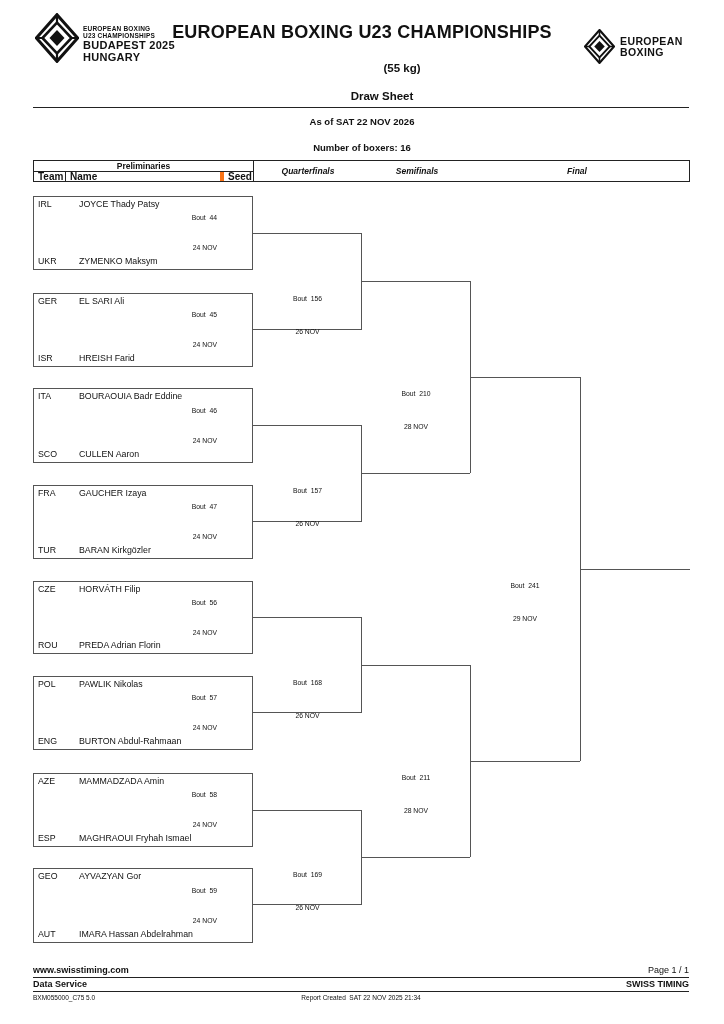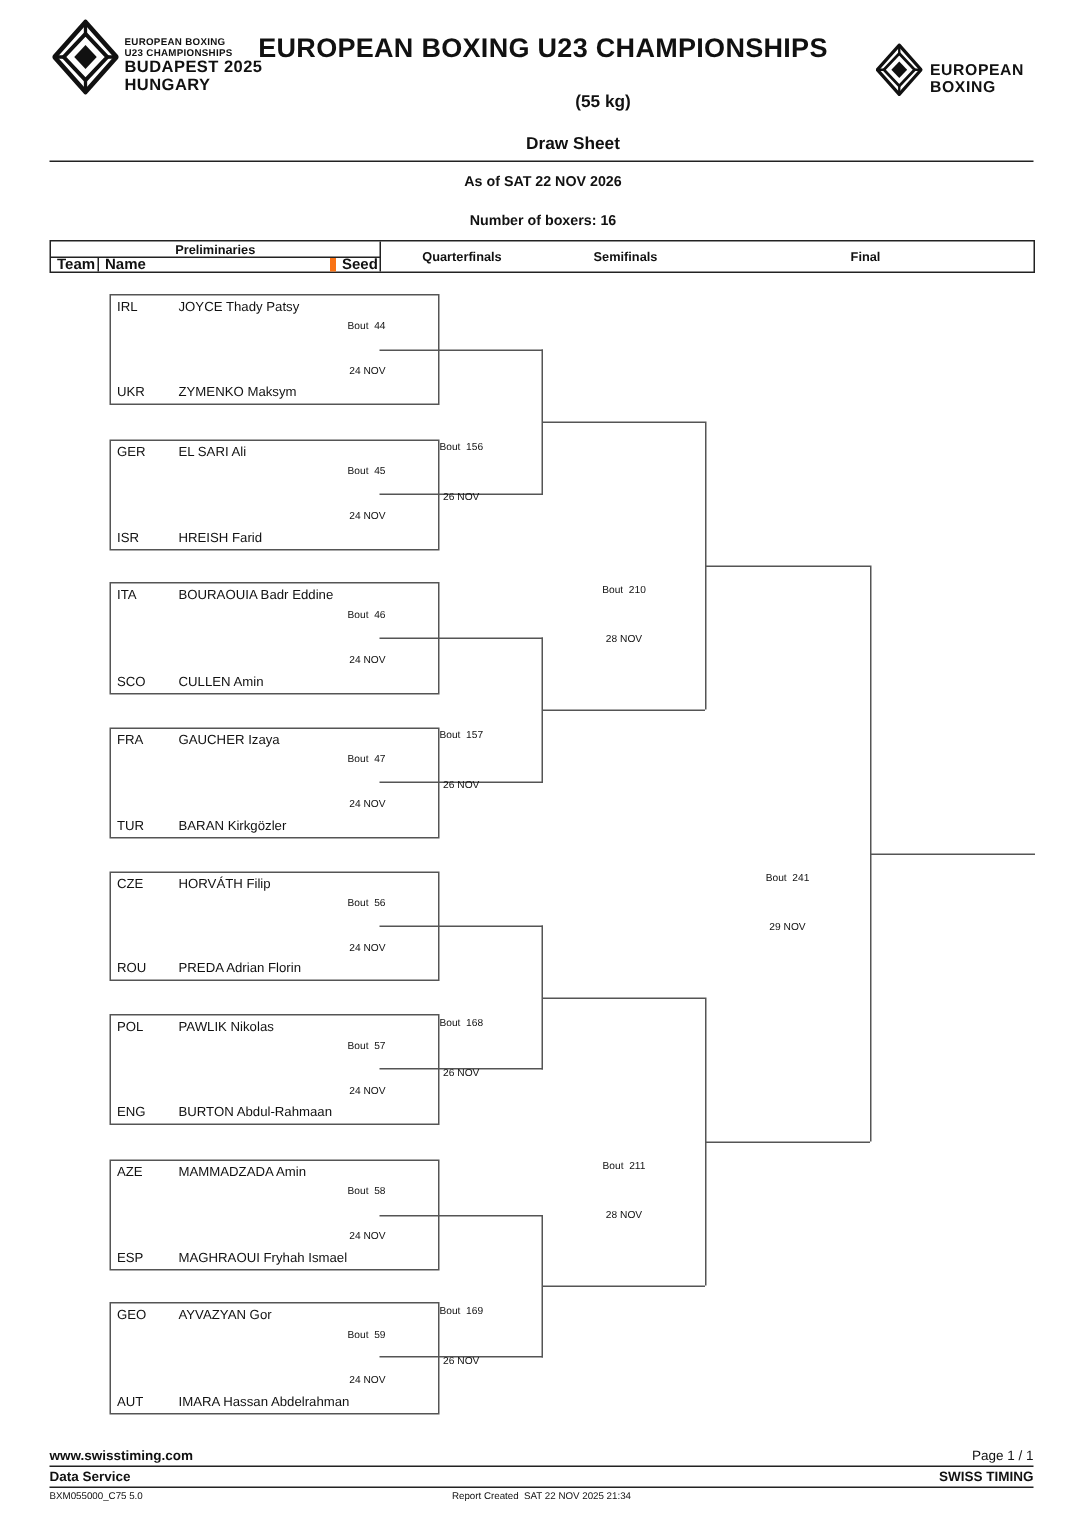--- a/index.html
+++ b/index.html
@@ -17,39 +17,39 @@
   .nboxers{top:142px;font-size:9.5px;}
   .rule{left:33px;width:656px;border-top:1px solid #222;height:0;}
   .rule-title{top:107px;}
 
   
   .logoL{left:35px;top:13px;display:flex;gap:4px;align-items:flex-end;}
   .logoL svg{width:44px;height:50px;}
   .logoLtxt{padding-top:3px;line-height:7px;}
   .logoLtxt .s{font-size:6.5px;font-weight:bold;letter-spacing:.2px;}
   .logoLtxt .m{font-size:11px;font-weight:bold;line-height:12px;letter-spacing:.3px;}
-  .logoR{left:584px;top:29px;display:flex;gap:5px;align-items:flex-end;}
+  .logoR{left:584px;top:29px;display:flex;gap:5px;align-items:center;}
   .logoR svg{width:31px;height:35px;}
   .logoRtxt{font-size:10.5px;font-weight:bold;line-height:11px;letter-spacing:.4px;}
 
   
   .htable{left:33px;top:160px;width:655px;height:20px;border:1.5px solid #222;}
   .prelimcell{position:absolute;left:0;top:0;width:219px;height:9.5px;
               border-right:1px solid #222;border-bottom:1px solid #222;
               text-align:center;font-weight:bold;font-size:8.5px;line-height:10px;}
   .subrow{position:absolute;left:0;top:10.5px;width:219px;height:9.5px;border-right:1px solid #222;}
   .subcell{position:absolute;top:0;height:100%;font-weight:bold;font-size:10px;line-height:10px;padding-left:4px;box-sizing:border-box;}
   .c-team{left:0;width:32px;border-right:1px solid #222;}
   .c-name{left:32px;width:158px;border-right:4px solid #f97316;}
   .c-seed{left:190px;width:29px;}
-  .rhead{position:absolute;top:0;height:20px;line-height:20px;font-weight:bold;font-size:8.5px;transform:translateX(-50%);}
+  .rhead{position:absolute;top:0;height:20px;line-height:20px;font-weight:bold;font-size:8.5px;transform:translateX(-50%);font-style:italic;}
   .h-qf{left:274px;} .h-sf{left:383px;} .h-fin{left:543px;}
 
   
-  .match{position:absolute;left:33px;width:220px;border:1px solid #555;box-sizing:border-box;margin-left:40px;}
+  .match{position:absolute;left:33px;width:220px;border:1px solid #555;box-sizing:border-box;}
   .m0{top:196px;height:74px}.m1{top:293px;height:74px}.m2{top:388px;height:75px}
   .m3{top:485px;height:74px}.m4{top:581px;height:73px}.m5{top:676px;height:74px}
   .m6{top:773px;height:74px}.m7{top:868px;height:75px}
   .boxer{position:absolute;left:4px;right:4px;display:flex;font-size:8.8px;line-height:11px;}
   .boxer.top{top:2px}.boxer.bottom{bottom:2px}
   .team{width:41px;flex:none;}
   .bname{flex:1;white-space:nowrap;}
   .boutlbl{position:absolute;right:35px;top:50%;transform:translateY(-50%);
            text-align:right;font-size:6.8px;line-height:10px;white-space:pre;}
 
@@ -165,21 +165,21 @@
   <div class="boxer top">
     <span class="team">ITA</span>
     <span class="bname">BOURAOUIA Badr Eddine</span>
   </div>
   <div class="boutlbl">
     <div>Bout  46</div>
     <div>24 NOV</div>
   </div>
   <div class="boxer bottom">
     <span class="team">SCO</span>
-    <span class="bname">CULLEN Amin</span>
+    <span class="bname">CULLEN Aaron</span>
   </div>
 </div>
 
 <div class="match m3">
   <div class="boxer top">
     <span class="team">FRA</span>
     <span class="bname">GAUCHER Izaya</span>
   </div>
   <div class="boutlbl">
     <div>Bout  47</div>

